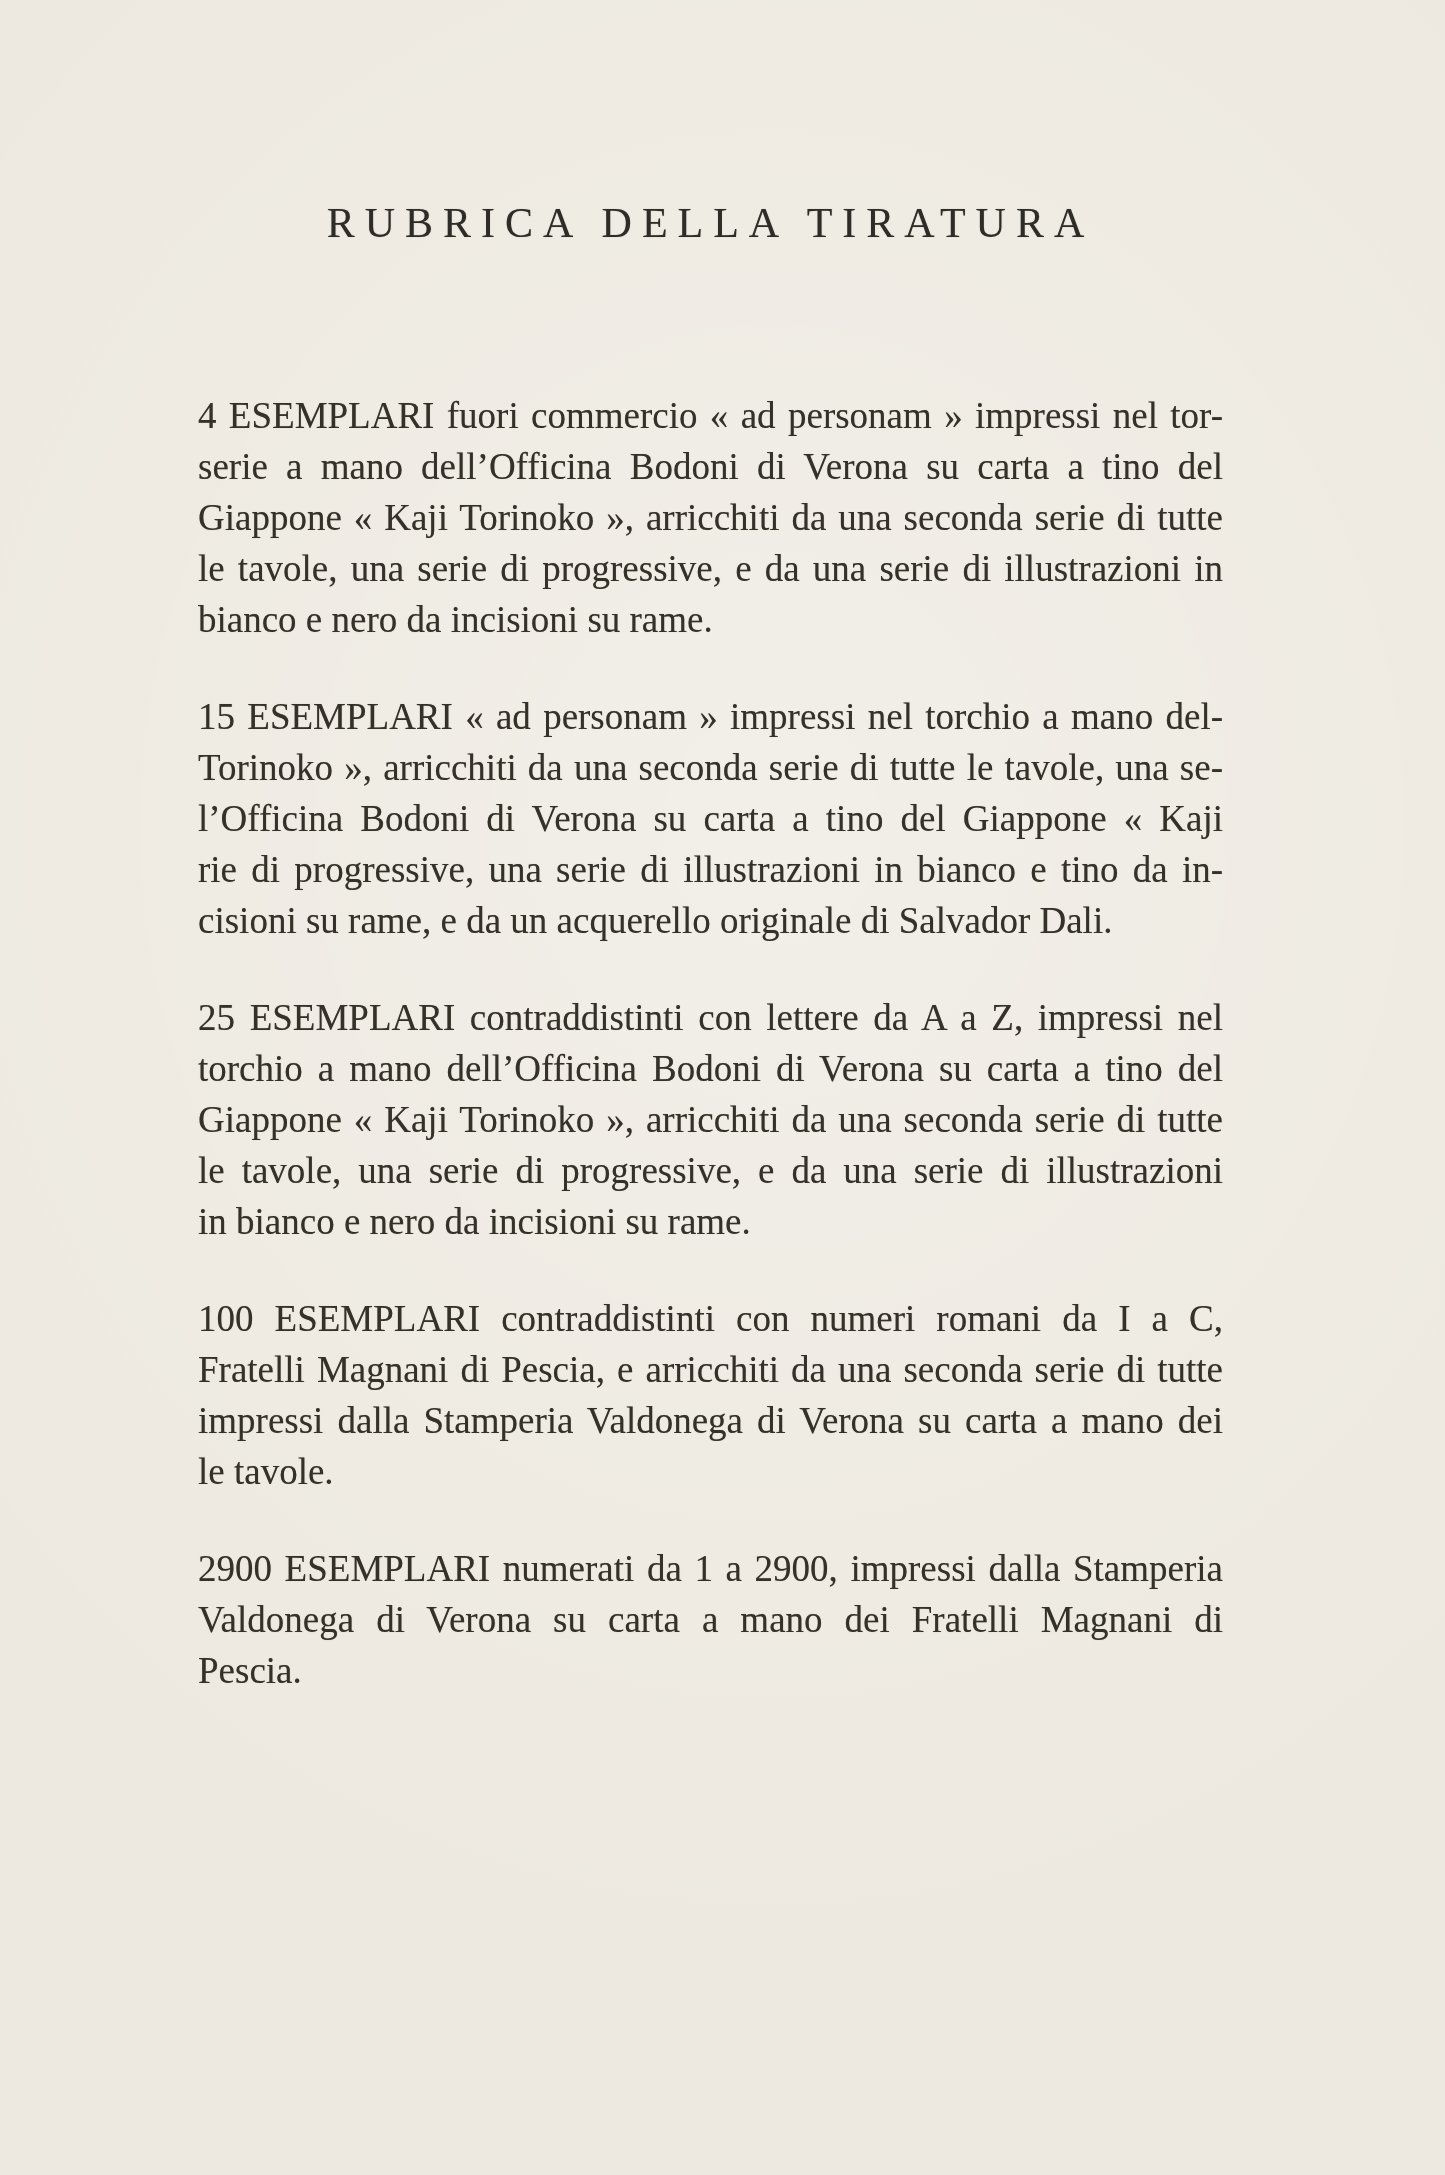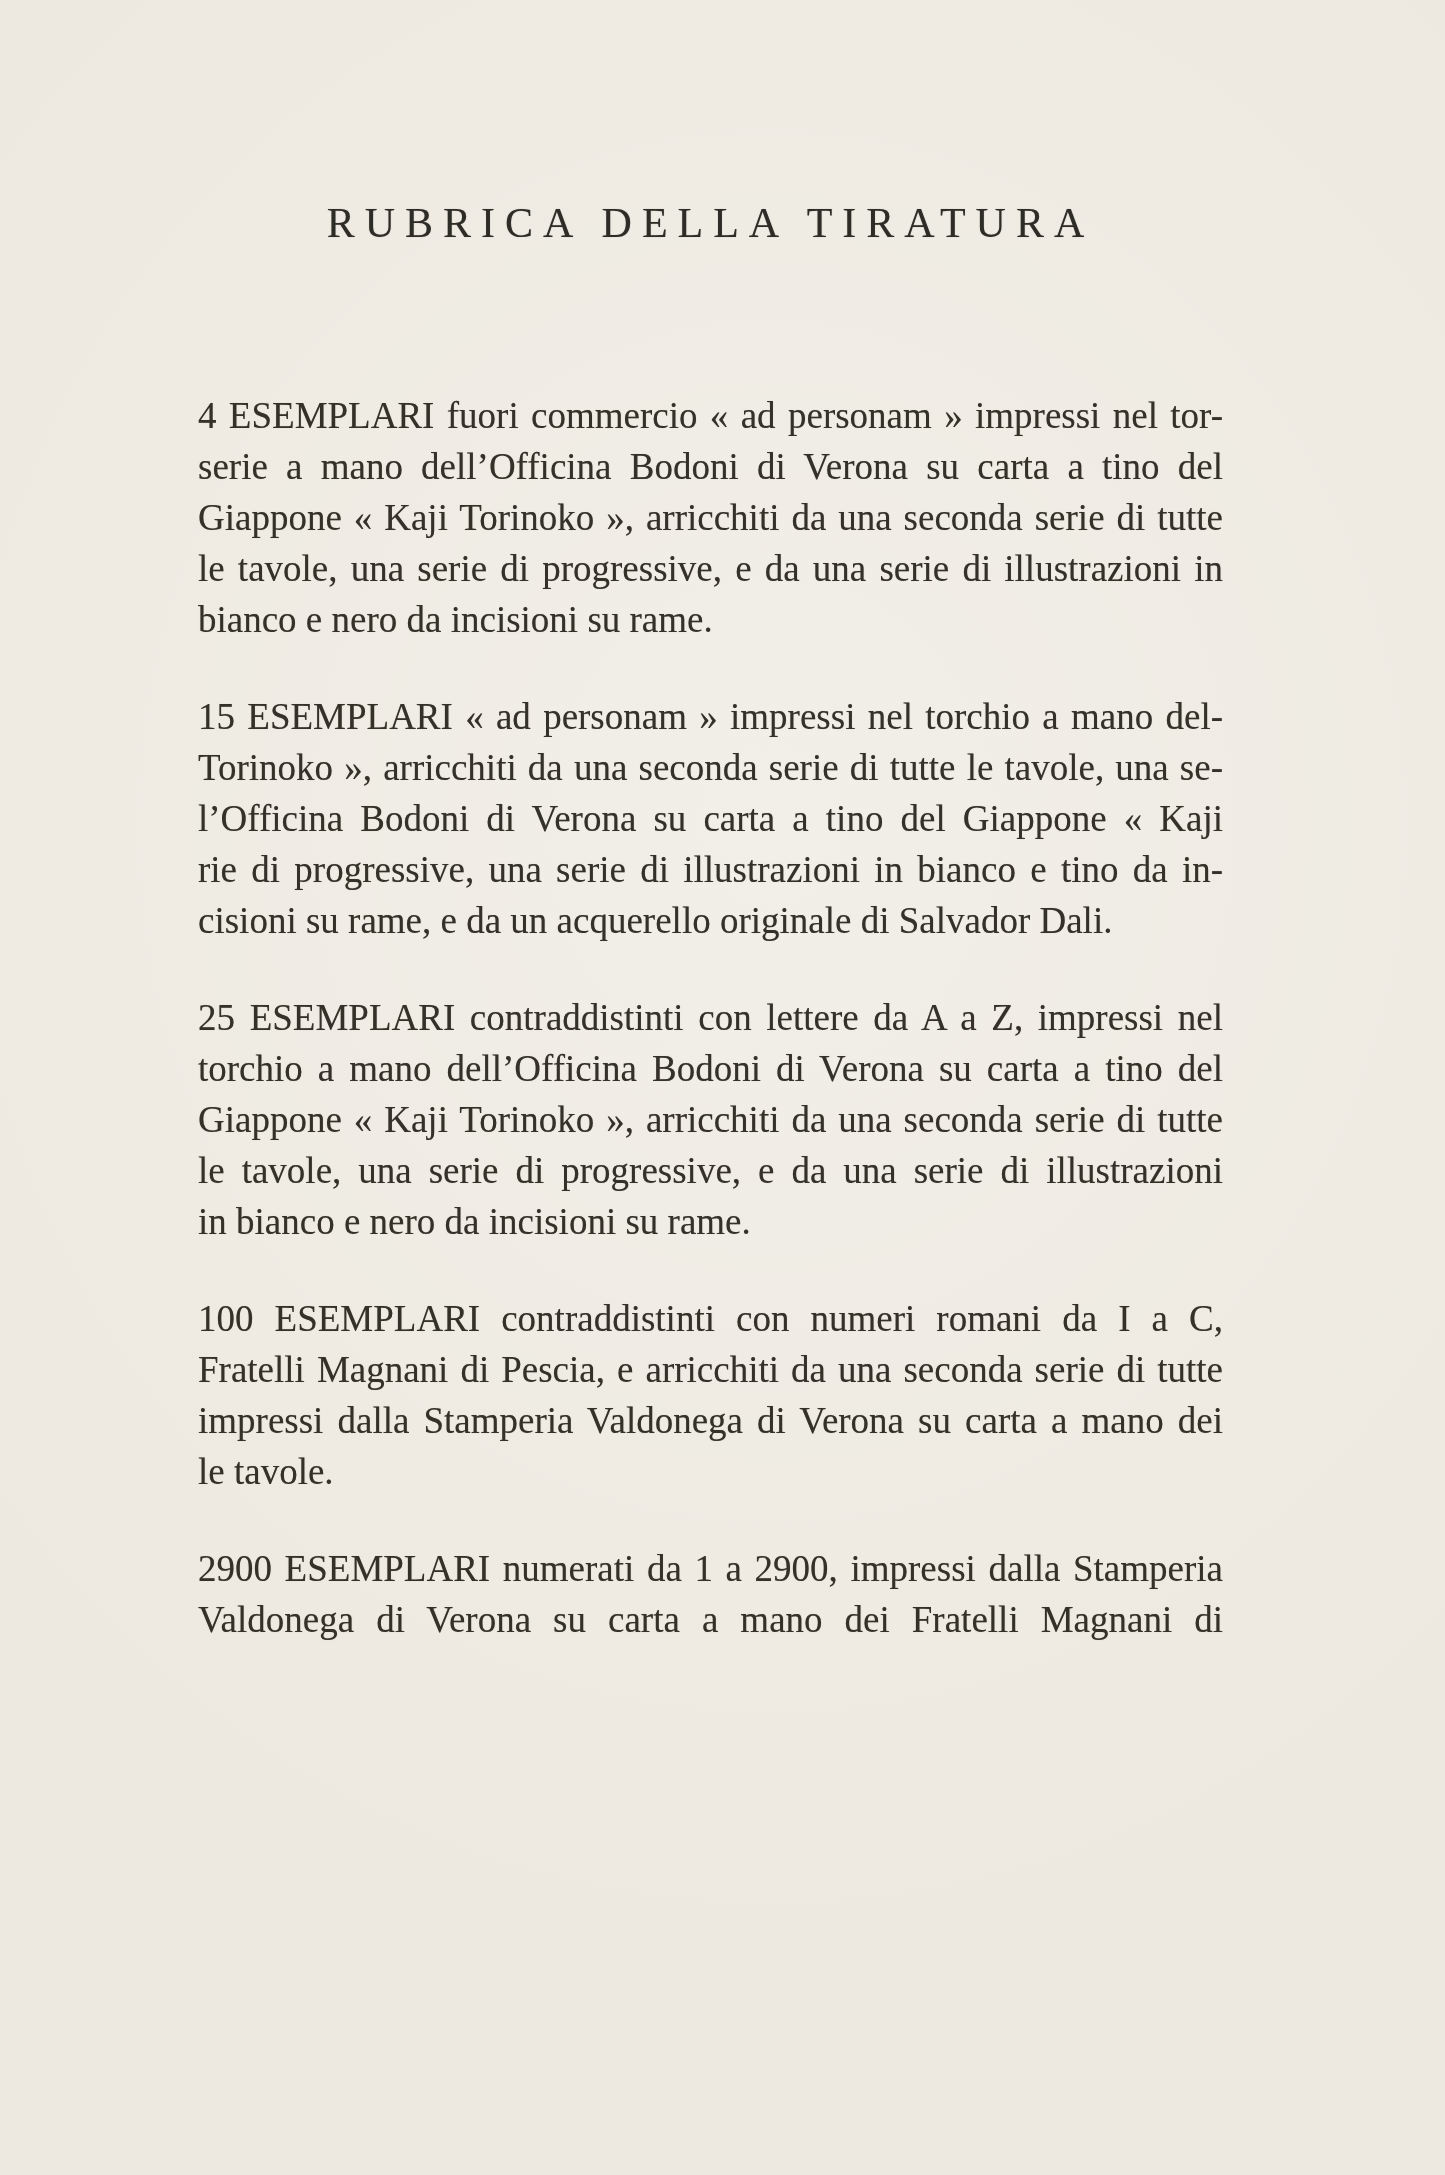--- a/index.html
+++ b/index.html
@@ -85,15 +85,16 @@
   <div class="para">
     <div class="line">100 ESEMPLARI contraddistinti con numeri romani da I a C,</div>
     <div class="line">Fratelli Magnani di Pescia, e arricchiti da una seconda serie di tutte</div>
     <div class="line">impressi dalla Stamperia Valdonega di Verona su carta a mano dei</div>
     <div class="line last">le tavole.</div>
   </div>
 
   <div class="para">
     <div class="line">2900 ESEMPLARI numerati da 1 a 2900, impressi dalla Stamperia</div>
     <div class="line">Valdonega di Verona su carta a mano dei Fratelli Magnani di</div>
+    <div class="line last">Pescia.</div>
   </div>
 
 </div>
 
 </body></html>

